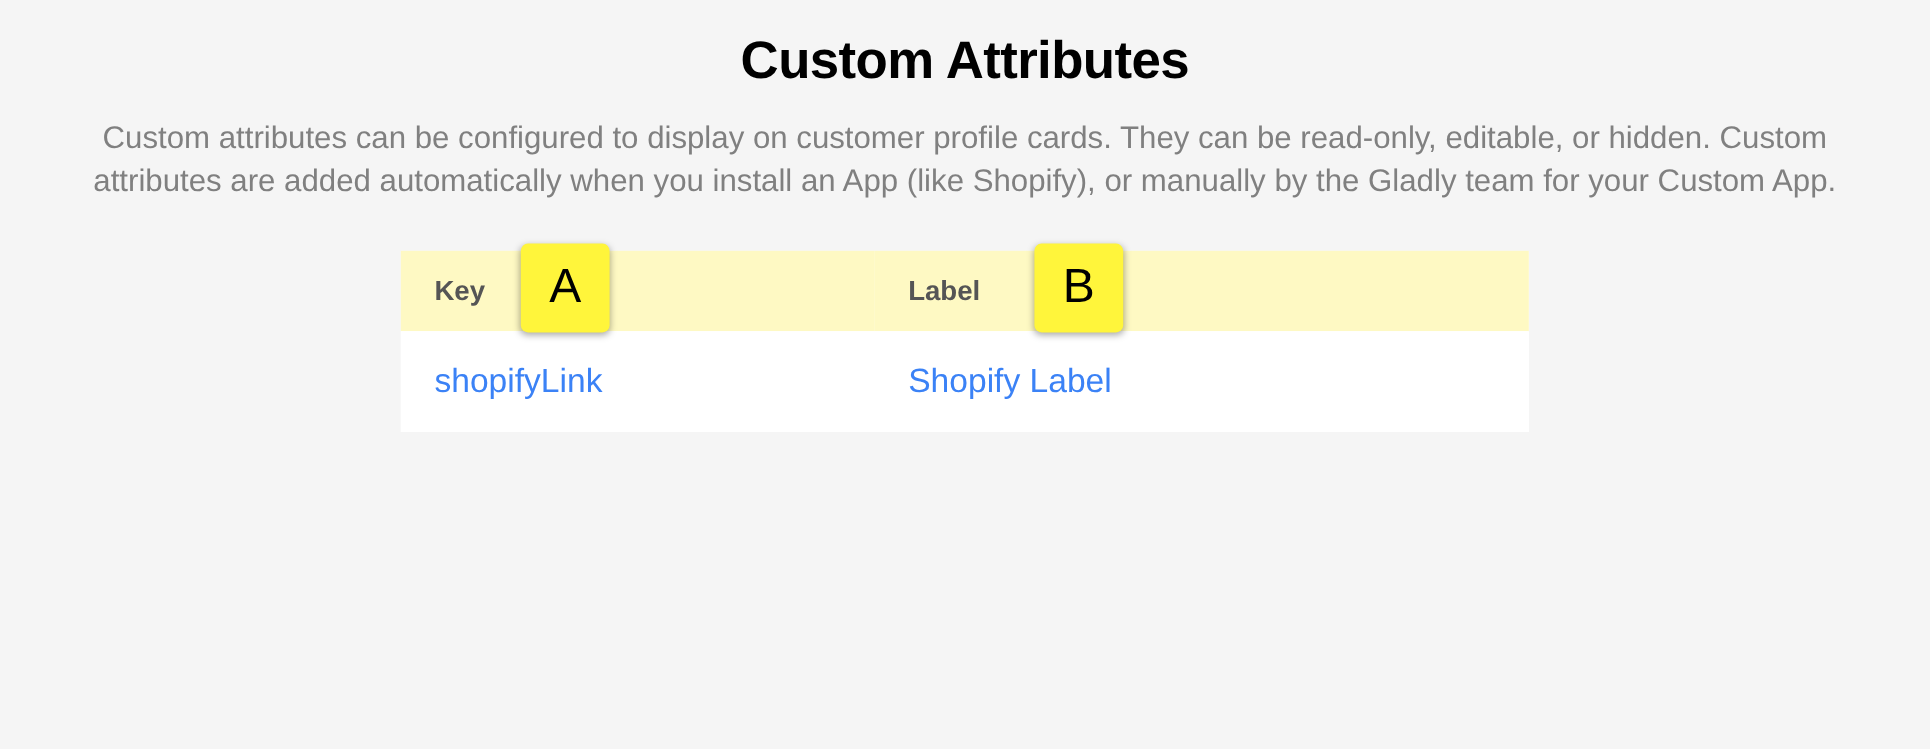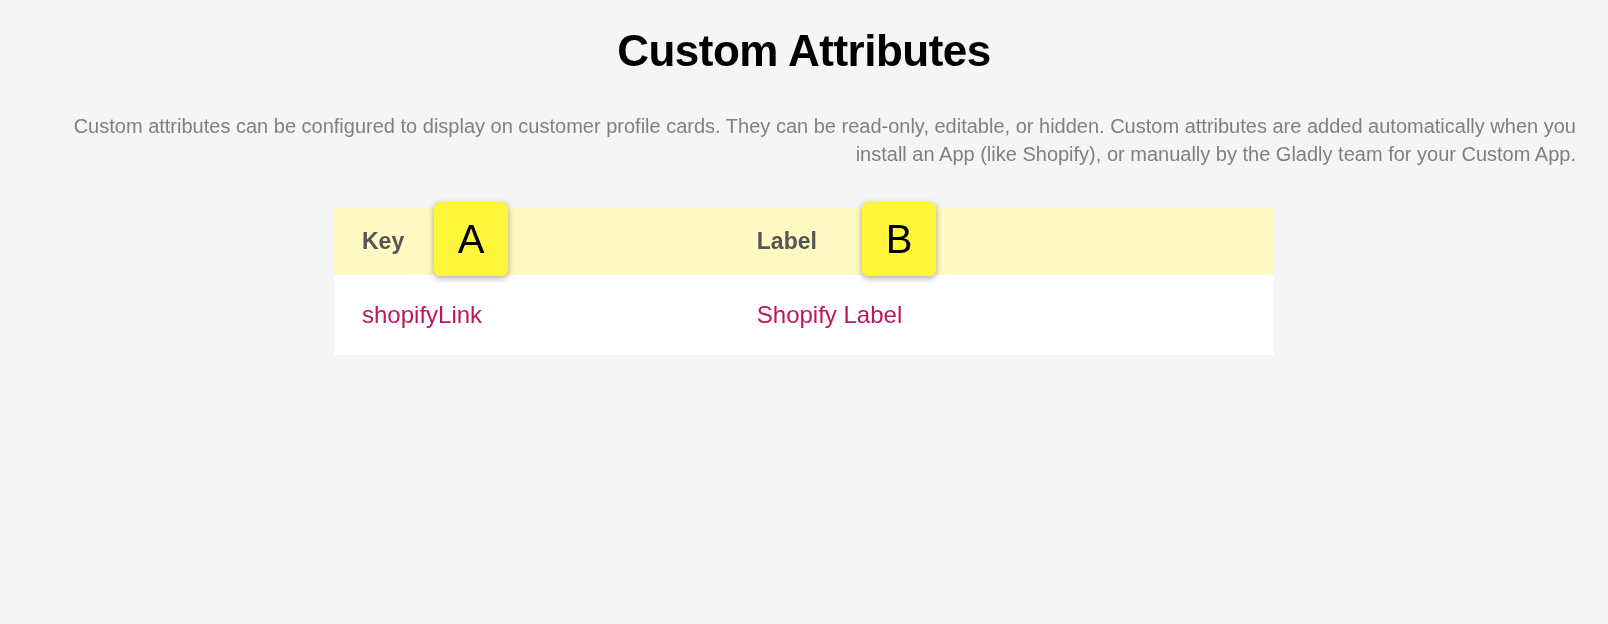--- a/index.html
+++ b/index.html
@@ -16,30 +16,30 @@
     }
     .container {
       width: 100%;
     }
     .title {
       font-size: 44px;
       font-weight: 800;
       color: #000;
       text-align: center;
       margin-top: 6px;
-      margin-bottom: 36px;
       letter-spacing: -0.5px;
     }
     .description {
-      font-size: 20px;
+      font-size: 26px;
       color: #808080;
-      text-align: right;
+      text-align: center;
       line-height: 1.4;
       margin-bottom: 40px;
       padding: 0 2px;
+      margin-top: 20px;
     }
     .table-wrap {
       width: 940px;
       margin: 0 auto;
       position: relative;
     }
     table {
       width: 100%;
       border-collapse: collapse;
       background: #fff;
@@ -55,22 +55,22 @@
       padding: 20px 28px;
     }
     tbody tr {
       background: #fff;
       border-bottom: 6px solid #f5f5f5;
     }
     tbody tr:last-child {
       border-bottom: none;
     }
     td {
-      font-size: 24px;
-      color: #be185d;
+      font-size: 28px;
+      color: #3b82f6;
       padding: 26px 28px;
     }
     th:first-child, td:first-child {
       width: 42%;
     }
     .annotation {
       position: absolute;
       width: 74px;
       height: 74px;
       background: #fff53b;

